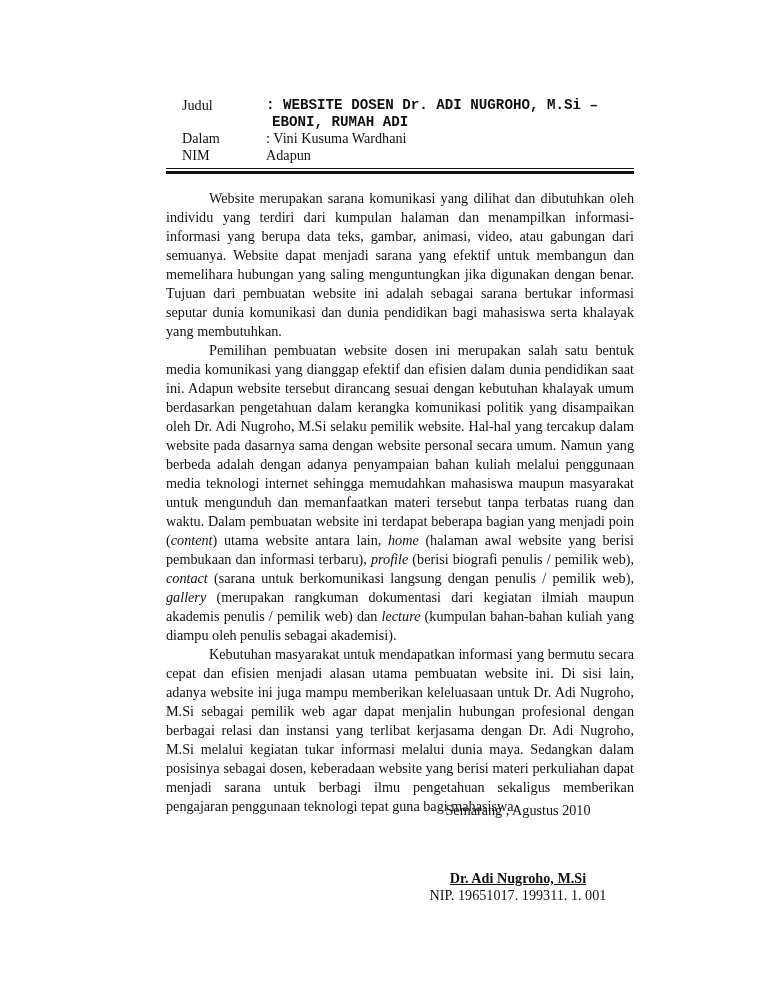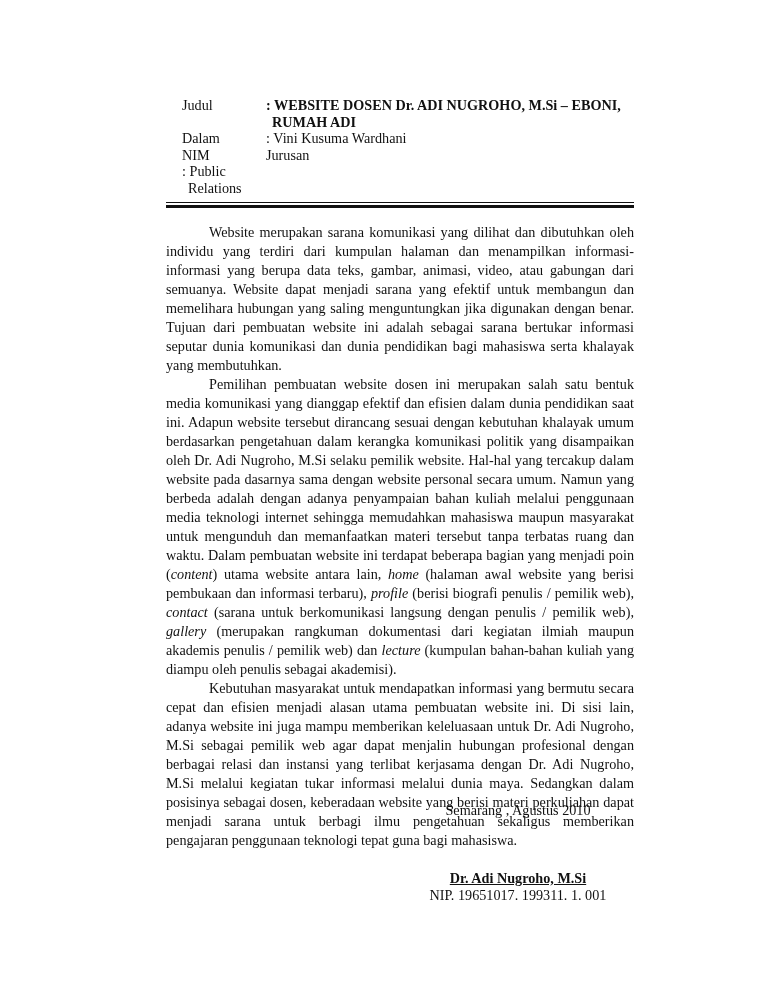--- a/index.html
+++ b/index.html
@@ -2,21 +2,21 @@
 <html><head>
   <meta charset="utf-8">
   <style>
     html, body { margin: 0; padding: 0; background: #ffffff; }
     body { width: 768px; height: 994px; position: relative; overflow: hidden;
            font-family: "Liberation Serif", serif; color: #111; font-size: 14.2px; }
     .page { position: absolute; left: 166px; top: 97px; width: 468px; }
     .meta { display: grid; grid-template-columns: 84px 1fr; line-height: 16.6px; margin-left: 16px; }
     .meta .label { }
     .meta .value { padding-left: 6px; text-indent: -6px; }
-    .meta .value.bold { font-weight: bold; }
+    .meta .value.bold { font-weight: bold; font-family: Liberation Mono, monospace; }
     .rule { margin-top: 5px; }
     .rule .thin { height: 1px; background: #111; }
     .rule .thick { height: 3px; background: #111; margin-top: 2px; }
     .heading { text-align: center; font-weight: bold; margin-top: 8px; line-height: 16.6px; }
     .body { margin-top: 15px; text-align: justify; line-height: 19px; }
     .body p { margin: 0; text-indent: 43px; }
     .body i { font-style: italic; }
     .sign { position: absolute; left: 420px; width: 196px; text-align: center; line-height: 17px; }
     .sign.top { top: 802px; }
     .sign.bottom { top: 870px; }
@@ -25,22 +25,21 @@
 </head>
 <body>
 
 <div class="page">
   <div class="meta">
     <span class="label">Judul</span>
     <span class="value bold">: WEBSITE DOSEN Dr. ADI NUGROHO, M.Si – EBONI, RUMAH ADI</span>
     <span class="label">Dalam</span>
     <span class="value">: Vini Kusuma Wardhani</span>
     <span class="label">NIM</span>
-    <span class="label">Jurusan</span>
-    <span class="value">: Public Relations</span>
+    <span class="label">Adapun</span>
   </div>
 
   <div class="rule">
     <div class="thin"></div>
     <div class="thick"></div>
   </div>
 
 
   <div class="body">
     <p>Website merupakan sarana komunikasi yang dilihat dan dibutuhkan oleh individu yang terdiri dari kumpulan halaman dan menampilkan informasi-informasi yang berupa data teks, gambar, animasi, video, atau gabungan dari semuanya. Website dapat menjadi sarana yang efektif untuk membangun dan memelihara hubungan yang saling menguntungkan jika digunakan dengan benar. Tujuan dari pembuatan website ini adalah sebagai sarana bertukar informasi seputar dunia komunikasi dan dunia pendidikan bagi mahasiswa serta khalayak yang membutuhkan.</p>

